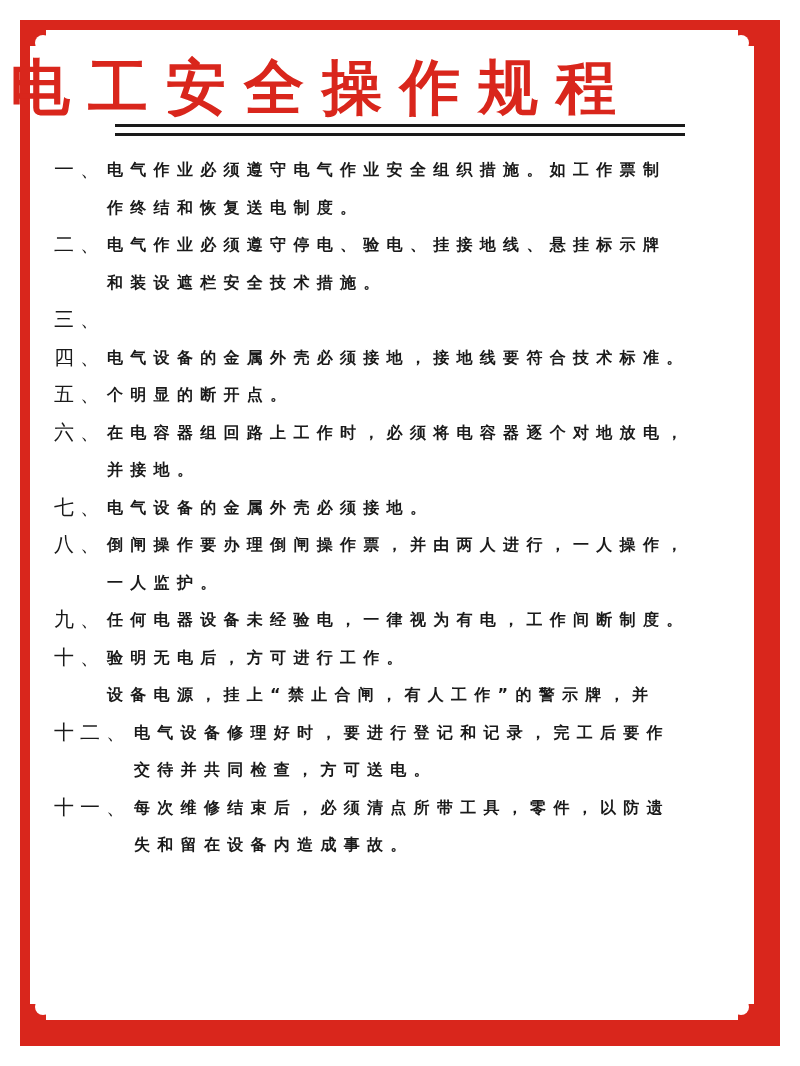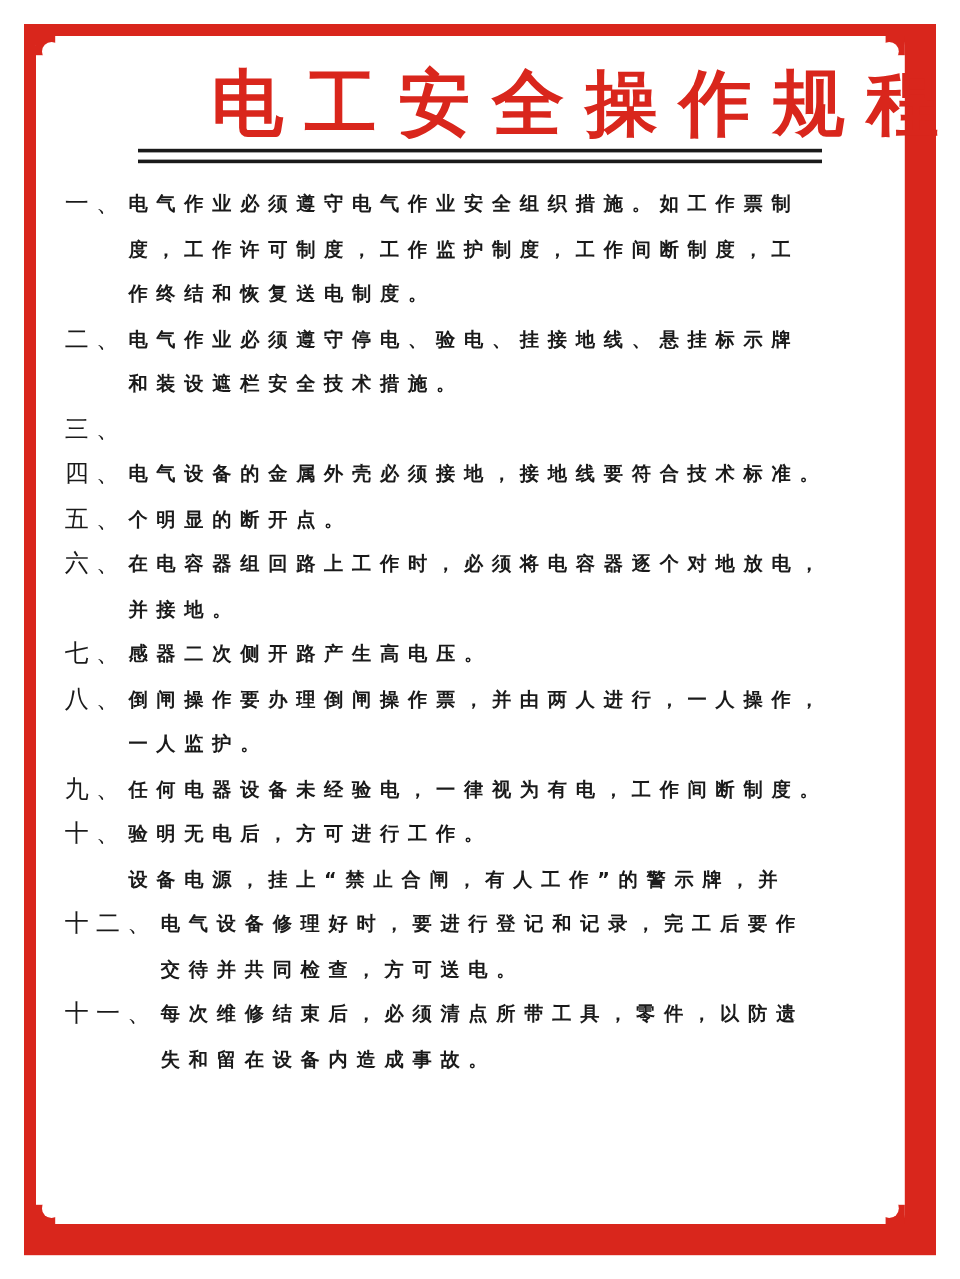--- a/index.html
+++ b/index.html
@@ -23,21 +23,21 @@
     .notch.tl { left: 30px; top: 30px; }
     .notch.tl::after { left: 5px; top: 5px; }
     .notch.tr { left: 738px; top: 30px; }
     .notch.tr::after { left: -5px; top: 5px; }
     .notch.bl { left: 30px; top: 1004px; }
     .notch.bl::after { left: 5px; top: -5px; }
     .notch.br { left: 738px; top: 1004px; }
     .notch.br::after { left: -5px; top: -5px; }
 
     .title {
-      position: absolute; left: 0; top: 52px; width: 800px; text-align: right;
+      position: absolute; left: 0; top: 52px; width: 800px; text-align: left;
       color: #d9261c; font-size: 60px; font-weight: bold; letter-spacing: 18px;
       line-height: 70px; padding-left: 10px; box-sizing: border-box;
     }
     .rule {
       position: absolute; left: 115px; width: 570px; height: 3px; background: #1a1a1a;
     }
     .rule.r1 { top: 124px; }
     .rule.r2 { top: 133px; }
 
     .items { position: absolute; left: 54px; top: 151px; width: 720px; }
@@ -65,21 +65,20 @@
 
 <div class="title">电工安全操作规程</div>
 <div class="rule r1"></div>
 <div class="rule r2"></div>
 
 <div class="items">
   <div class="item">
     <span class="num w1">一、</span>
     <div class="lines">
       <span class="line">电气作业必须遵守电气作业安全组织措施。如工作票制</span>
-      <span class="line">度，工作许可制度，工作监护制度，工作间断制度，工</span>
       <span class="line">作终结和恢复送电制度。</span>
     </div>
   </div>
   <div class="item">
     <span class="num w1">二、</span>
     <div class="lines">
       <span class="line">电气作业必须遵守停电、验电、挂接地线、悬挂标示牌</span>
       <span class="line">和装设遮栏安全技术措施。</span>
     </div>
   </div>
@@ -101,21 +100,21 @@
   <div class="item">
     <span class="num w1">六、</span>
     <div class="lines">
       <span class="line">在电容器组回路上工作时，必须将电容器逐个对地放电，</span>
       <span class="line">并接地。</span>
     </div>
   </div>
   <div class="item">
     <span class="num w1">七、</span>
     <div class="lines">
-      <span class="line">感器二次侧开路产生高电压。</span>
+      <span class="line">电气设备的金属外壳必须接地。</span>
     </div>
   </div>
   <div class="item">
     <span class="num w1">八、</span>
     <div class="lines">
       <span class="line">倒闸操作要办理倒闸操作票，并由两人进行，一人操作，</span>
       <span class="line">一人监护。</span>
     </div>
   </div>
   <div class="item">

